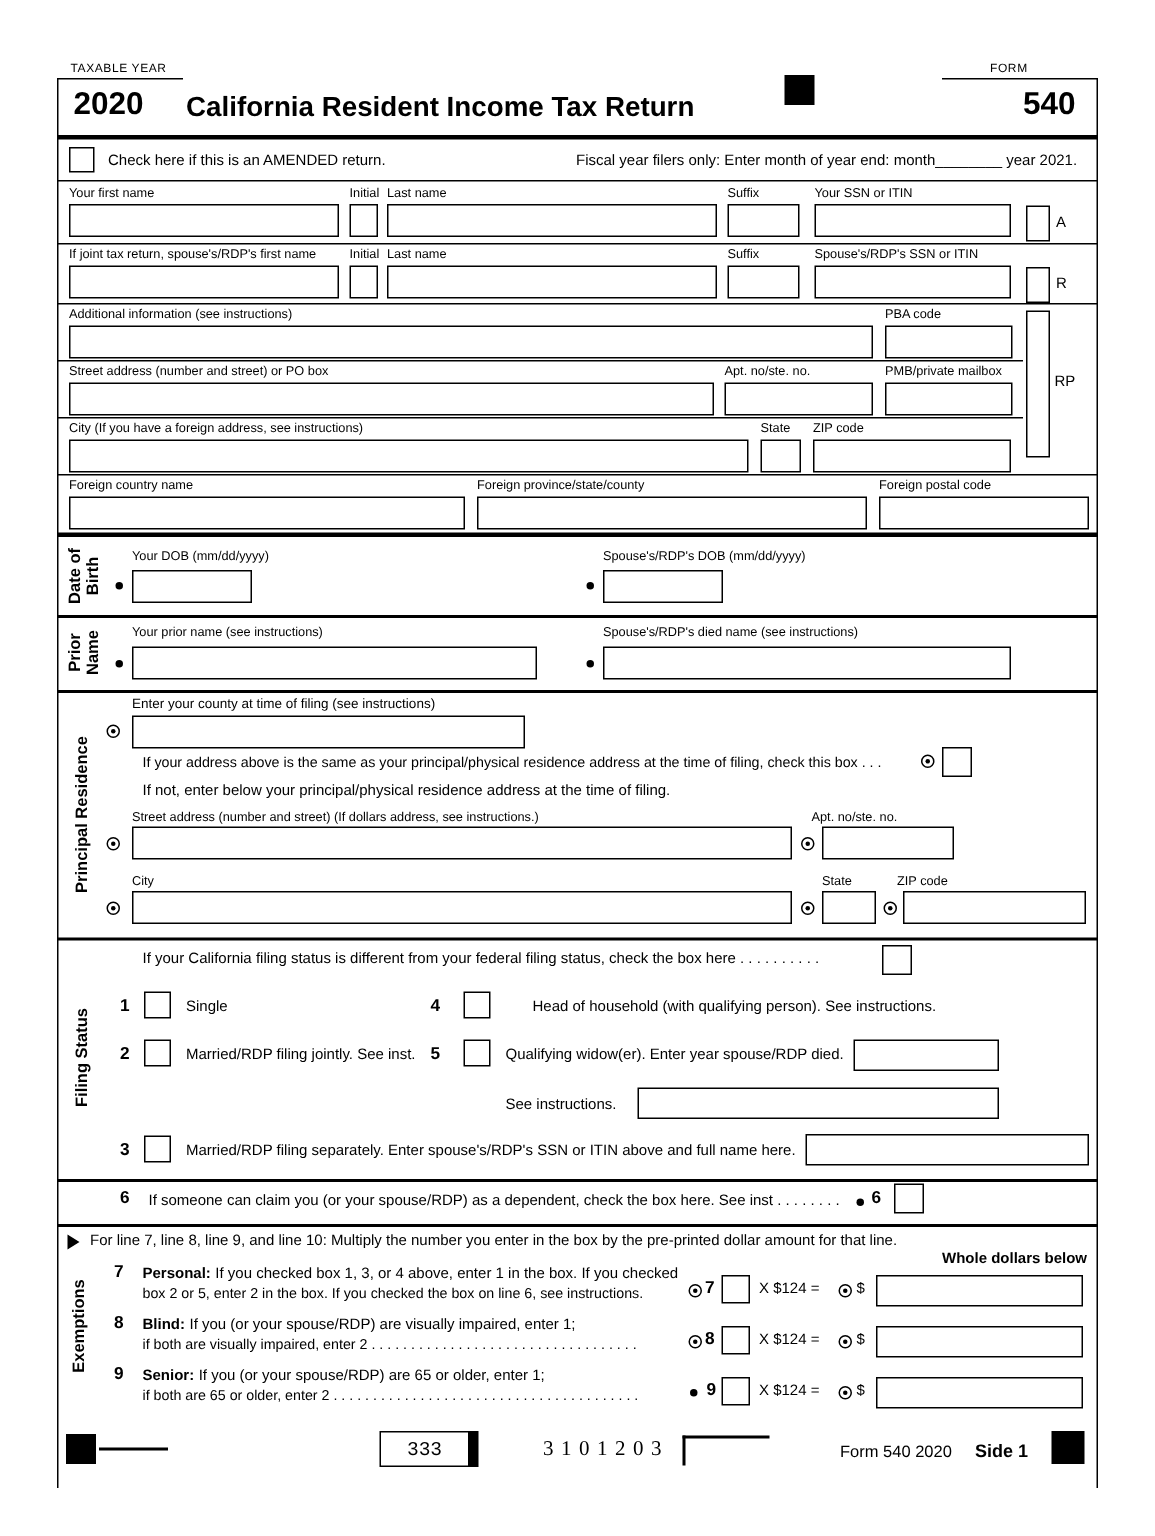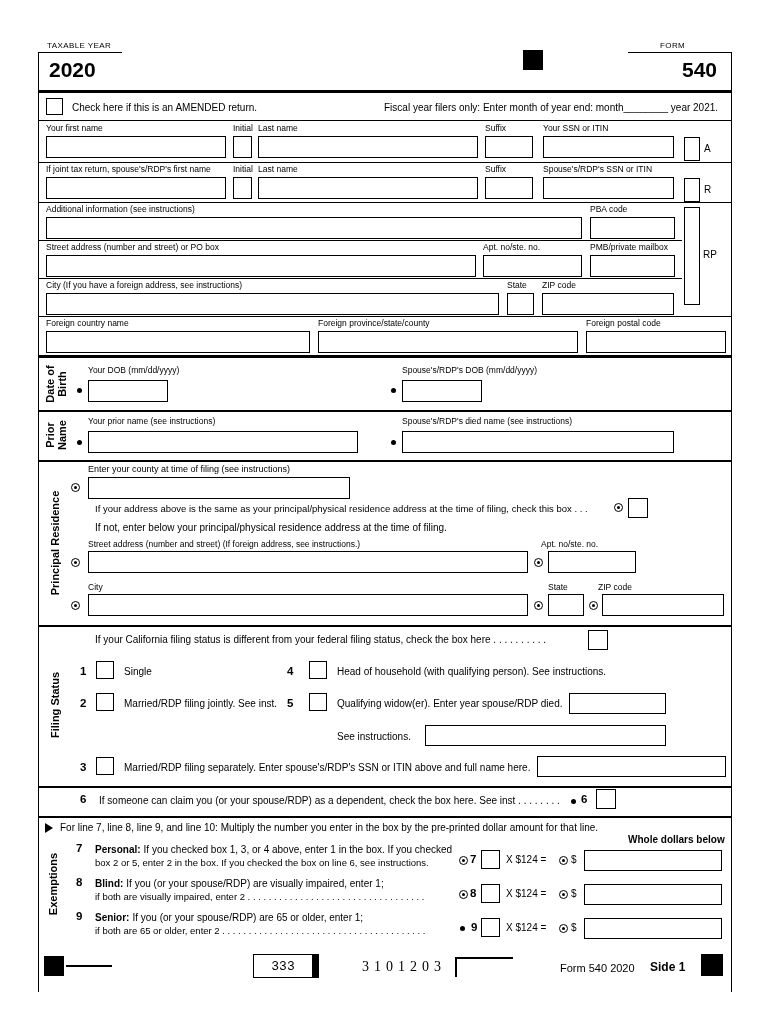--- a/index.html
+++ b/index.html
@@ -35,20 +35,21 @@
 </head>
 <body>
 
 <div class="page">
 
   <div class="tiny" style="left:47px;top:41px">TAXABLE YEAR</div>
   <div class="hl" style="left:38px;top:52px;width:84px;height:1px"></div>
   <div class="tiny" style="left:660px;top:41px">FORM</div>
   <div class="hl" style="left:628px;top:52px;width:104px;height:1px"></div>
   <div class="big" style="left:49px;top:58px">2020</div>
+  <div class="title" style="left:124px;top:60px">California Resident Income Tax Return</div>
   <div class="sq" style="left:523px;top:50px;width:20px;height:20px"></div>
   <div class="big" style="left:682px;top:58px">540</div>
   <div class="hl" style="left:38px;top:90px;width:694px;height:3px"></div>
   <div class="hl" style="left:38px;top:52px;width:1px;height:940px"></div>
   <div class="hl" style="left:731px;top:52px;width:1px;height:940px"></div>
 
   <div class="cbx" style="left:46px;top:98px"></div>
   <div class="tx" style="left:72px;top:102px">Check here if this is an AMENDED return.</div>
   <div class="tx" style="left:384px;top:102px">Fiscal year filers only: Enter month of year end: month________ year 2021.</div>
   <div class="hl" style="left:38px;top:120px;width:694px;height:1px"></div>
@@ -140,21 +141,21 @@
   <div class="vlab" style="left:-9px;top:536px;width:130px;height:14px">
     <span>Principal Residence</span>
   </div>
   <div class="fl" style="left:88px;top:465px;font-size:9px">Enter your county at time of filing (see instructions)</div>
   <div class="tgt" style="left:71px;top:483px"></div>
   <div class="ibx" style="left:88px;top:477px;width:262px"></div>
   <div class="tx txs" style="left:95px;top:504px">If your address above is the same as your principal/physical residence address at the time of filing, check this box . . .</div>
   <div class="tgt" style="left:614px;top:503px"></div>
   <div class="cbx cb20" style="left:628px;top:498px"></div>
   <div class="tx" style="left:95px;top:522px">If not, enter below your principal/physical residence address at the time of filing.</div>
-  <div class="fl" style="left:88px;top:540px">Street address (number and street) (If foreign address, see instructions.)</div>
+  <div class="fl" style="left:88px;top:540px">Street address (number and street) (If dollars address, see instructions.)</div>
   <div class="fl" style="left:541px;top:540px">Apt. no/ste. no.</div>
   <div class="tgt" style="left:71px;top:558px"></div>
   <div class="ibx" style="left:88px;top:551px;width:440px"></div>
   <div class="tgt" style="left:534px;top:558px"></div>
   <div class="ibx" style="left:548px;top:551px;width:88px"></div>
   <div class="fl" style="left:88px;top:583px">City</div>
   <div class="fl" style="left:548px;top:583px">State</div>
   <div class="fl" style="left:598px;top:583px">ZIP code</div>
   <div class="tgt" style="left:71px;top:601px"></div>
   <div class="ibx" style="left:88px;top:594px;width:440px"></div>
@@ -168,21 +169,21 @@
     <span>Filing Status</span>
   </div>
   <div class="tx" style="left:95px;top:634px">If your California filing status is different from your federal filing status, check the box here  . . . . . . . . . .</div>
   <div class="cbx cb20" style="left:588px;top:630px"></div>
 
   <div class="num" style="left:80px;top:665px">1</div>
   <div class="cbx cb18" style="left:96px;top:661px"></div>
   <div class="tx" style="left:124px;top:666px">Single</div>
   <div class="num" style="left:287px;top:665px">4</div>
   <div class="cbx cb18" style="left:309px;top:661px"></div>
-  <div class="tx" style="left:337px;top:666px">Head of household (with qualifying person). See instructions.</div>
+  <div class="tx" style="left:355px;top:666px">Head of household (with qualifying person). See instructions.</div>
 
   <div class="num" style="left:80px;top:697px">2</div>
   <div class="cbx cb18" style="left:96px;top:693px"></div>
   <div class="tx" style="left:124px;top:698px">Married/RDP filing jointly. See inst.</div>
   <div class="num" style="left:287px;top:697px">5</div>
   <div class="cbx cb18" style="left:309px;top:693px"></div>
   <div class="tx" style="left:337px;top:698px">Qualifying widow(er). Enter year spouse/RDP died.</div>
   <div class="ibx" style="left:569px;top:693px;width:97px;height:21px"></div>
 
   <div class="tx" style="left:337px;top:731px">See instructions.</div>

